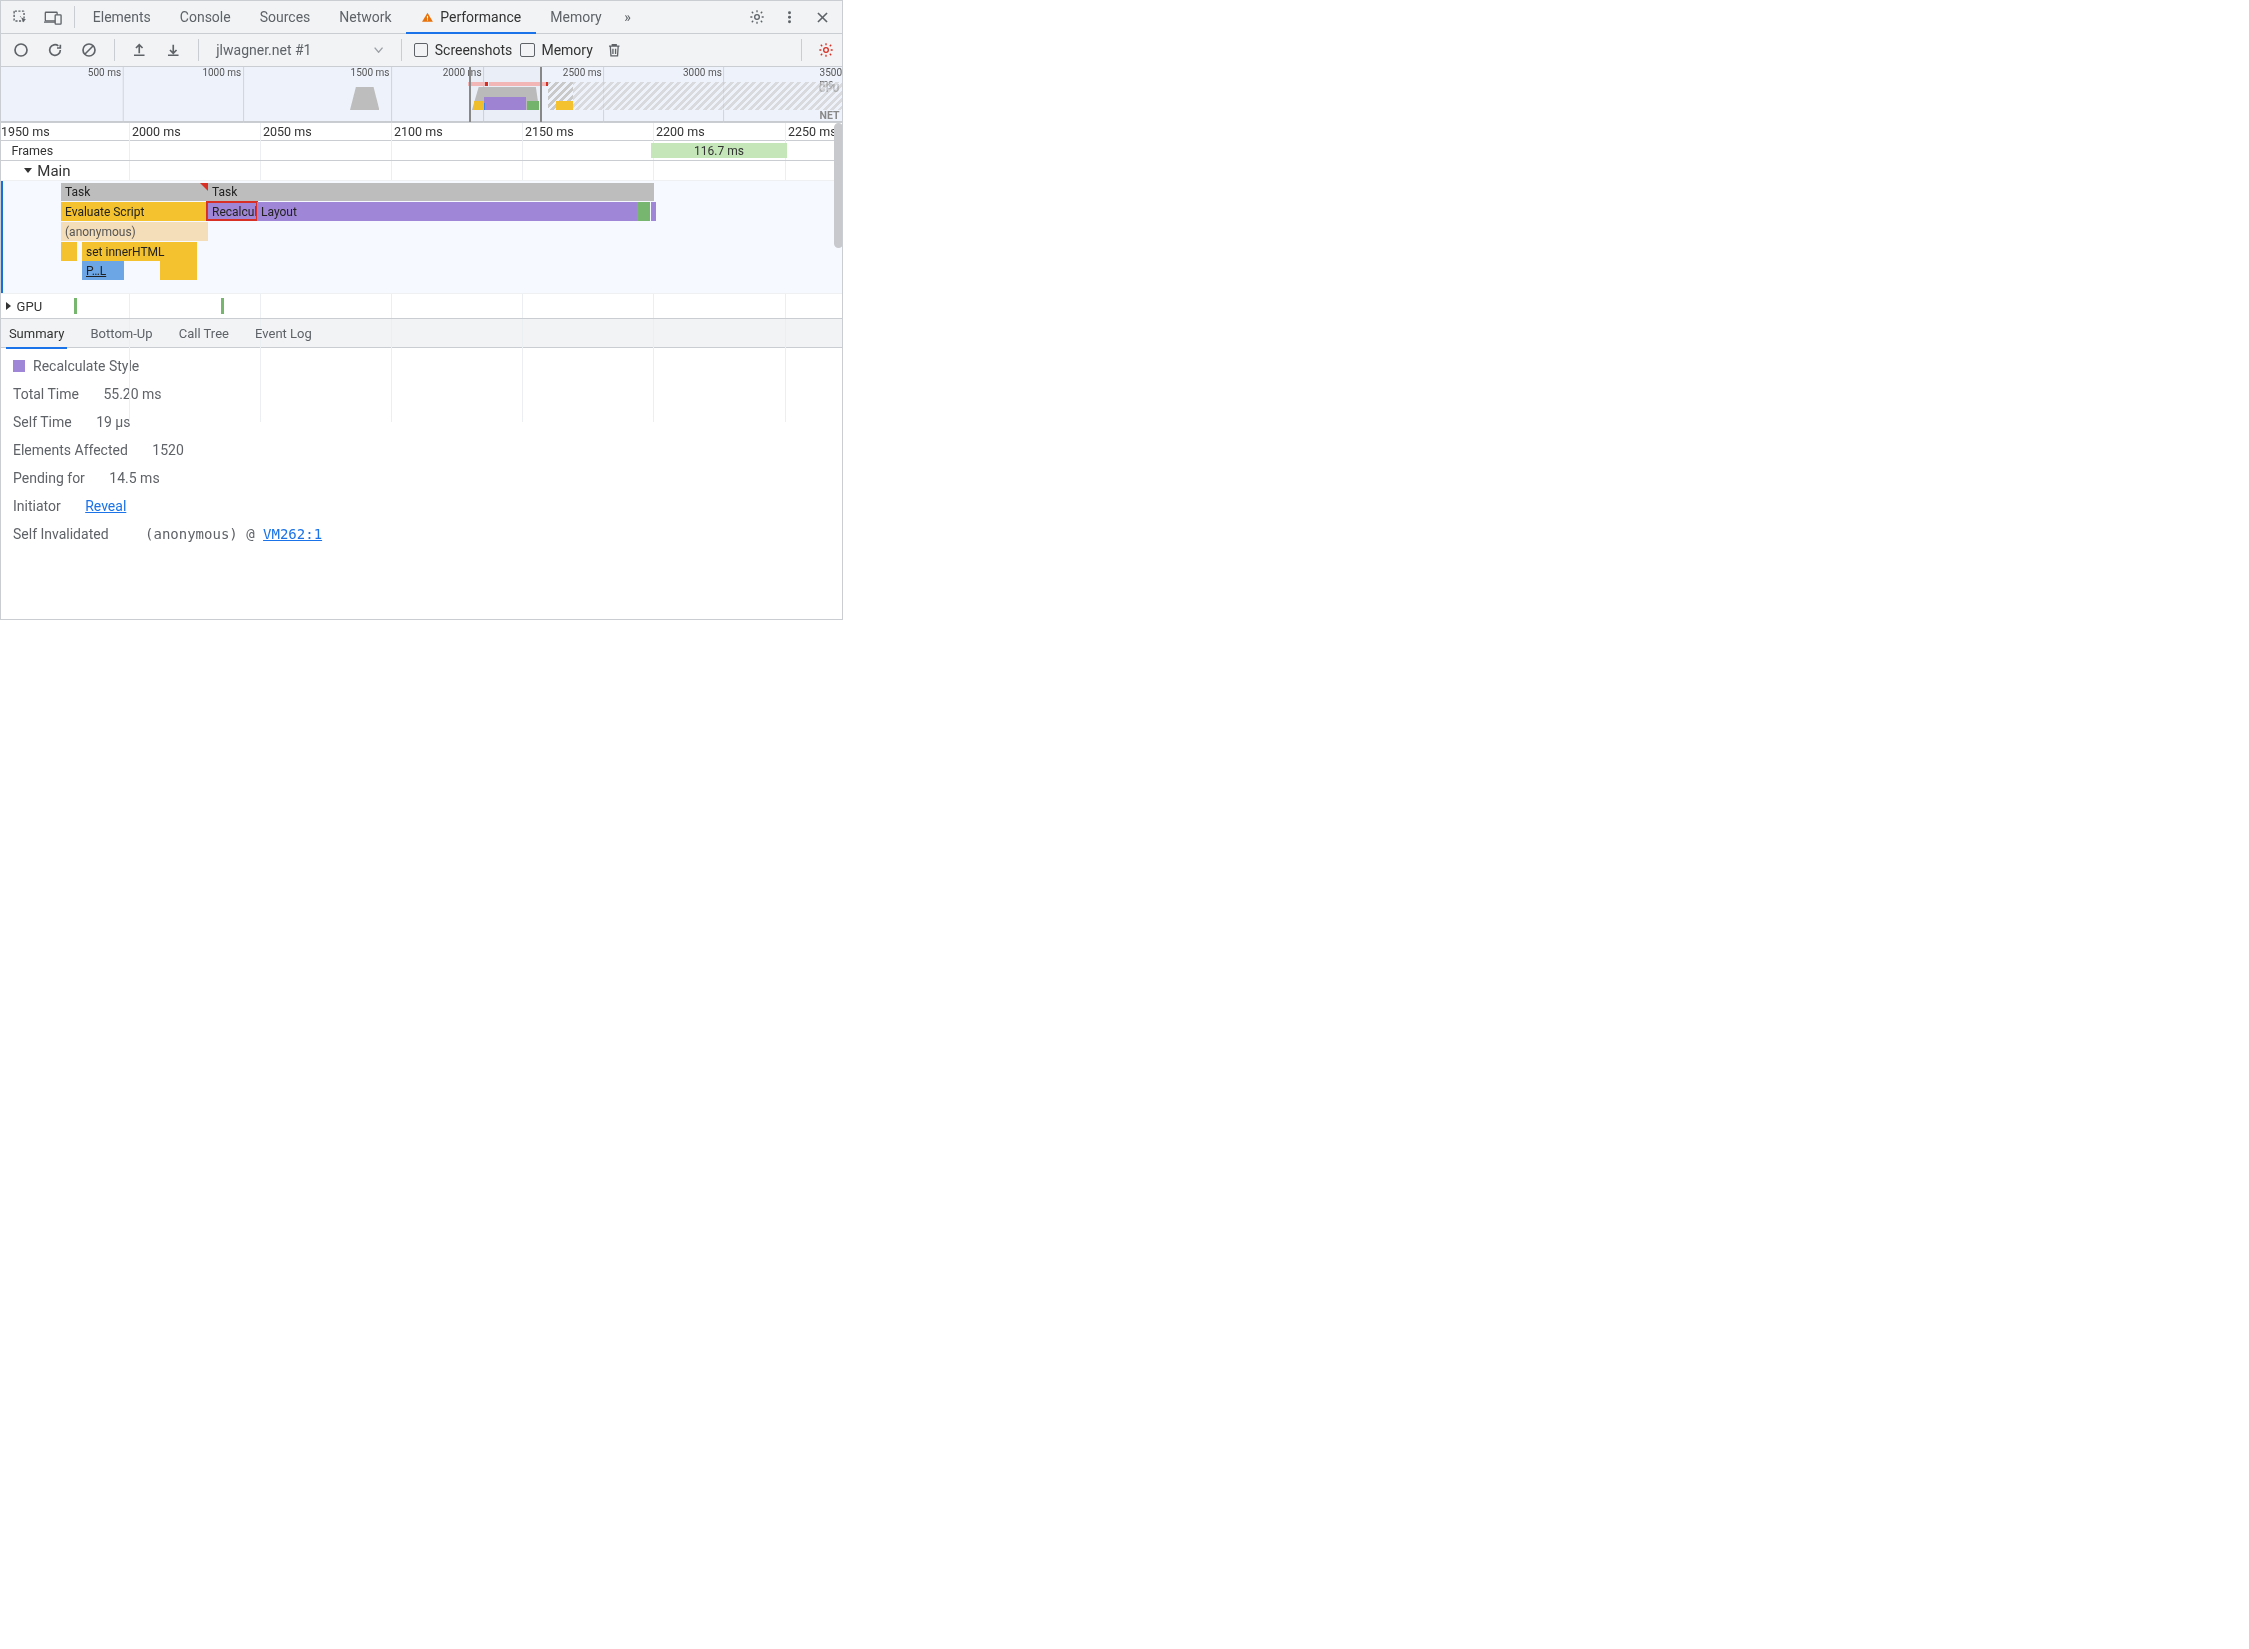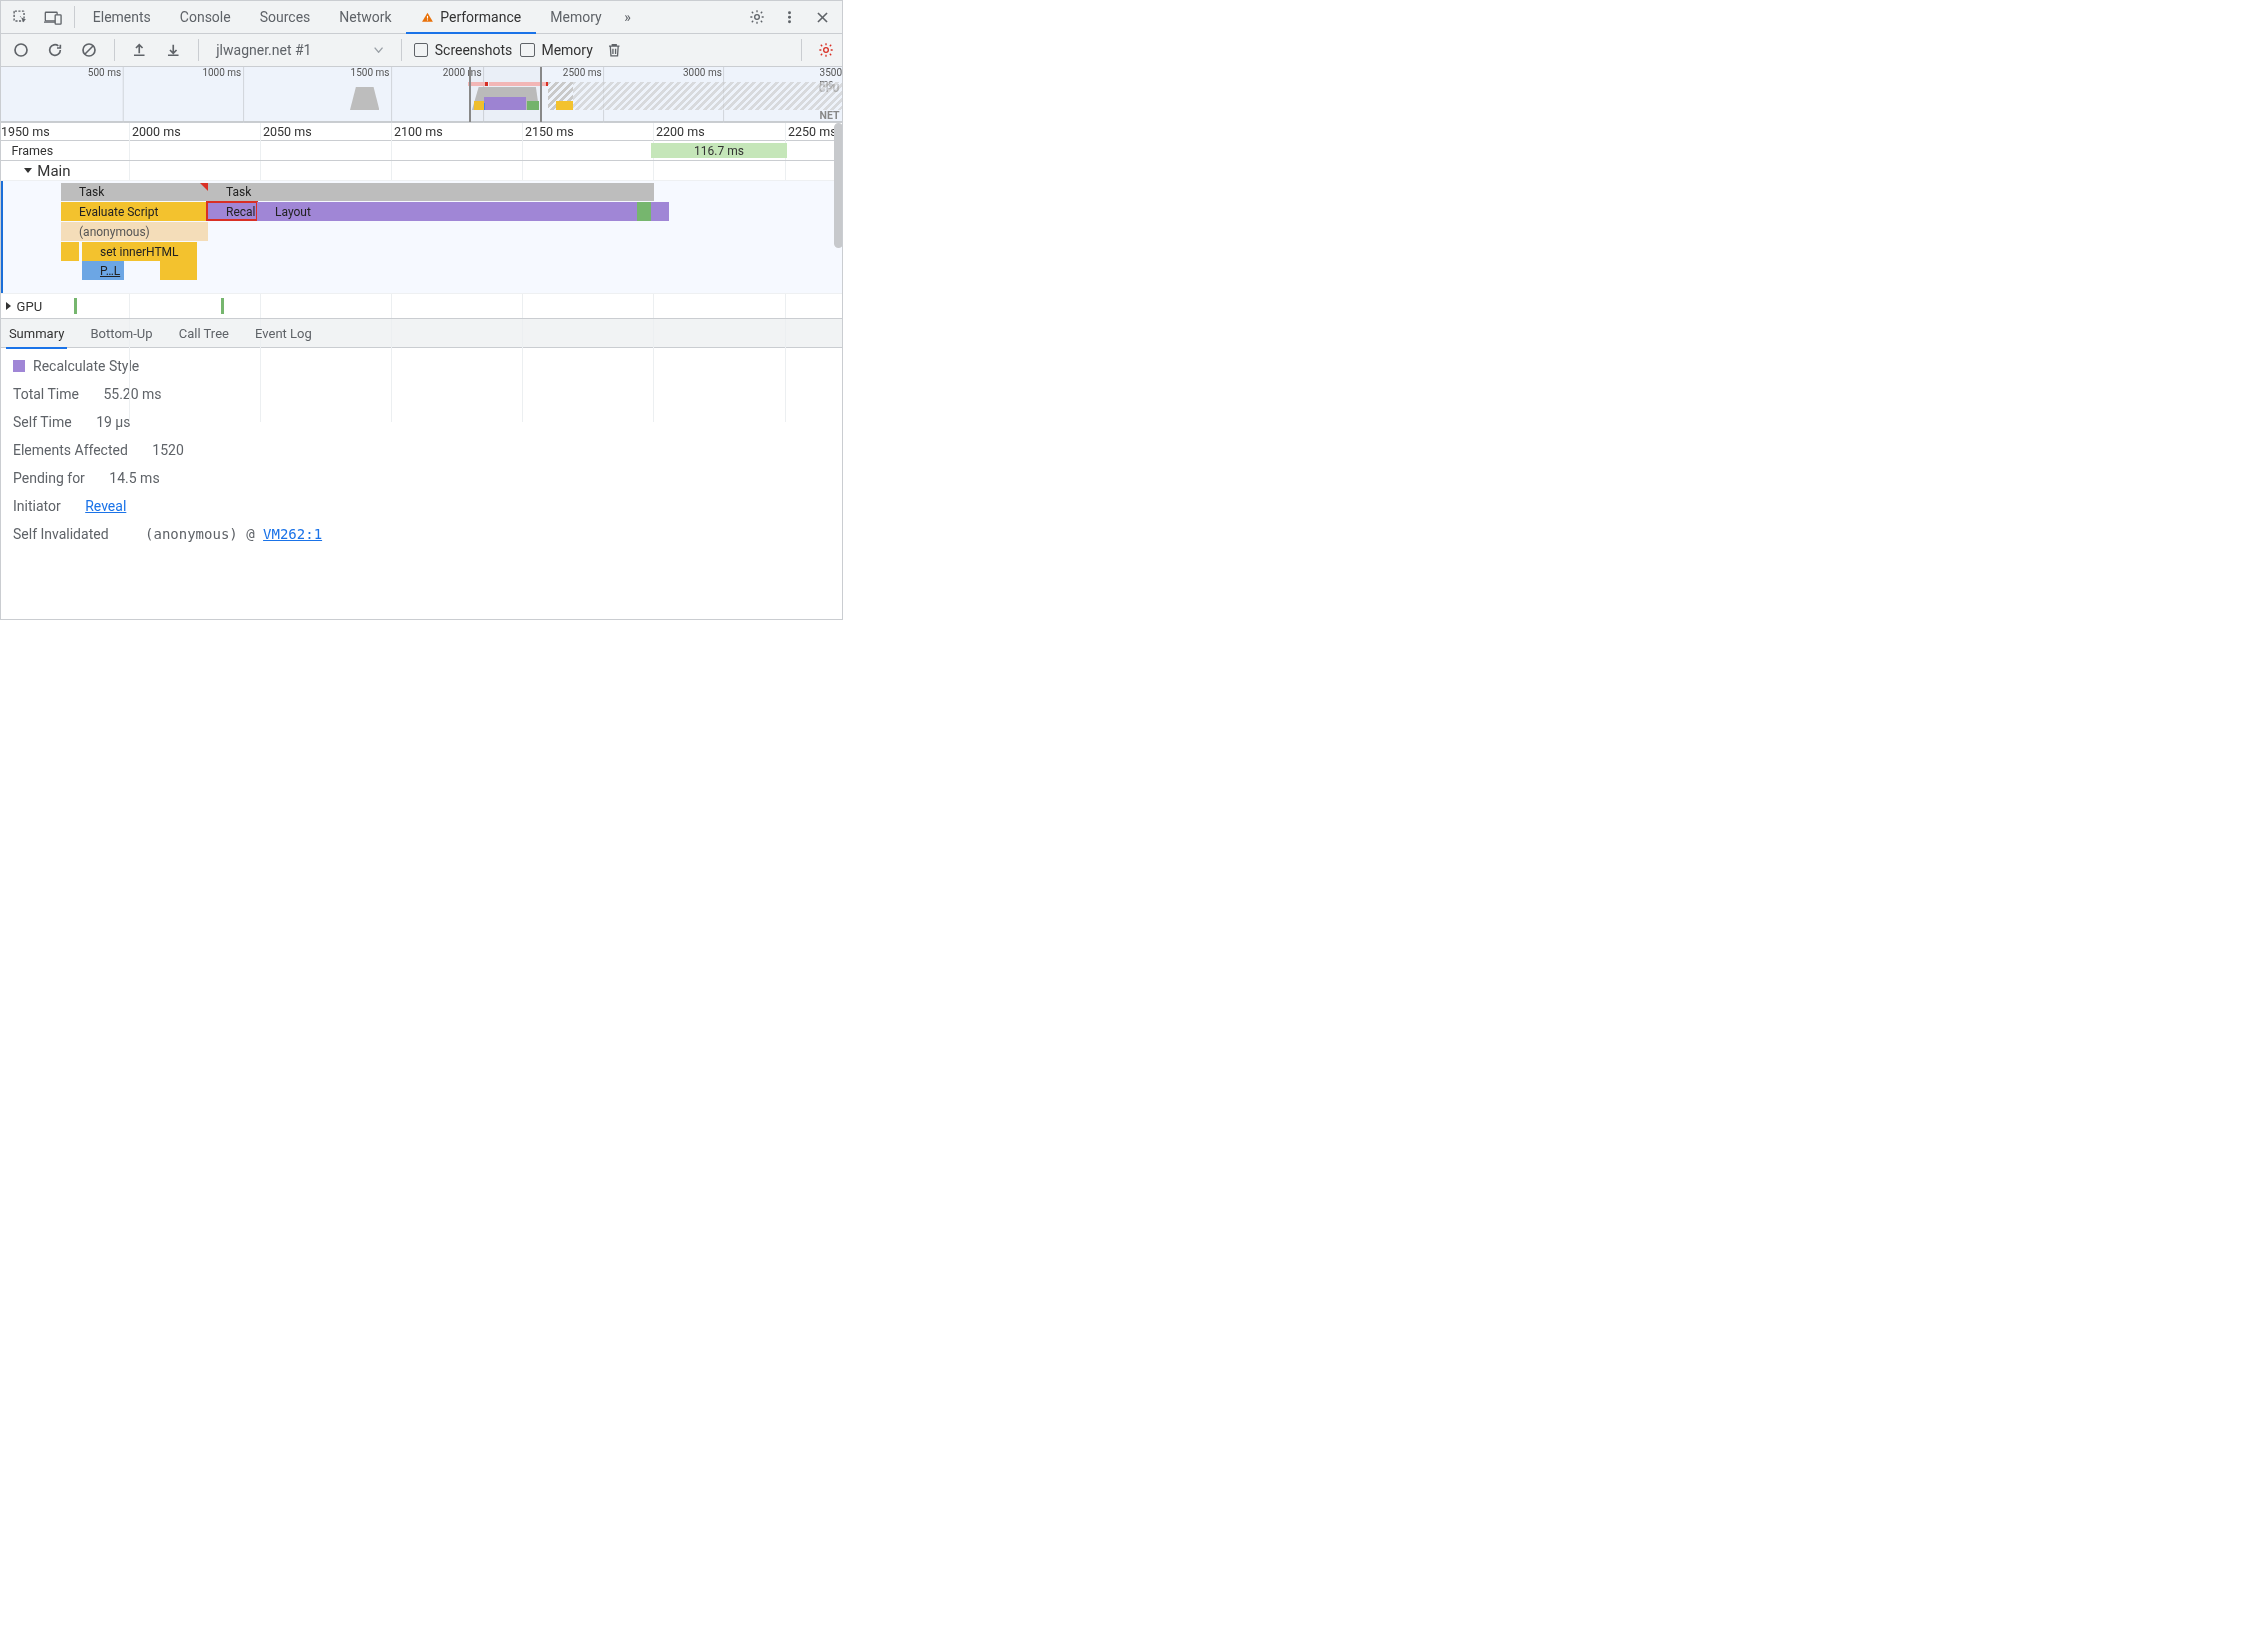--- a/index.html
+++ b/index.html
@@ -59,21 +59,21 @@
   .frames-row .label { padding-left:10.5px; font-size:12.5px; color:var(--text); }
   .frame-chip { position:absolute; top:2px; bottom:2px; background:var(--frame-green); font-size:12px; color:#333; display:flex; align-items:center; justify-content:center; }
 
   
   .flame-container { display:flex; flex-direction:column; position:relative; }
   .track-header { display:flex; align-items:center; height:20px; padding-left:23px; font-size:15px; gap:5.3px; border-bottom:0.7px solid #eef0f2; }
   .tri { width:0; height:0; border-style:solid; }
   .tri.down { border-width:5.3px 4px 0 4px; border-color:#333 transparent transparent transparent; }
   .tri.right { border-width:4px 0 4px 5.3px; border-color:transparent transparent transparent #333; }
   .flame-rows { position:relative; height:112px; background:#f6f9ff; border-left:2.6px solid #1a6ed8; }
-  .bar { position:absolute; height:18.4px; font-size:12px; color:#222; padding-left:18px; display:flex; align-items:center; overflow:hidden; white-space:nowrap; }
+  .bar { position:absolute; height:18.4px; font-size:12px; color:#222; padding-left:4px; display:flex; align-items:center; overflow:hidden; white-space:nowrap; }
   .bar.task { background:var(--flame-task); }
   .bar.script { background:var(--flame-script); }
   .bar.purple { background:var(--flame-purple); }
   .bar.tan { background:var(--flame-tan); color:#555;}
   .bar.blue { background:var(--flame-blue); }
   .bar.green { background:var(--flame-green); }
   .long-task-stripes{ background-image: repeating-linear-gradient(135deg, #e98b8b 0 4px, #f3c0c0 4px 8px); }
   .red-tri-tr::after{content:"";position:absolute;right:0;top:0;border-style:solid;border-width:0 8px 8px 0;border-color:transparent #d93025 transparent transparent;}
   .highlight-box{position:absolute; border:2px solid #d93025;}
   .gpu-row { height:26px; display:flex; align-items:center; padding-left:5.3px; border-top:0.7px solid #eef0f2; border-bottom:0.7px solid var(--border); position:relative; }

